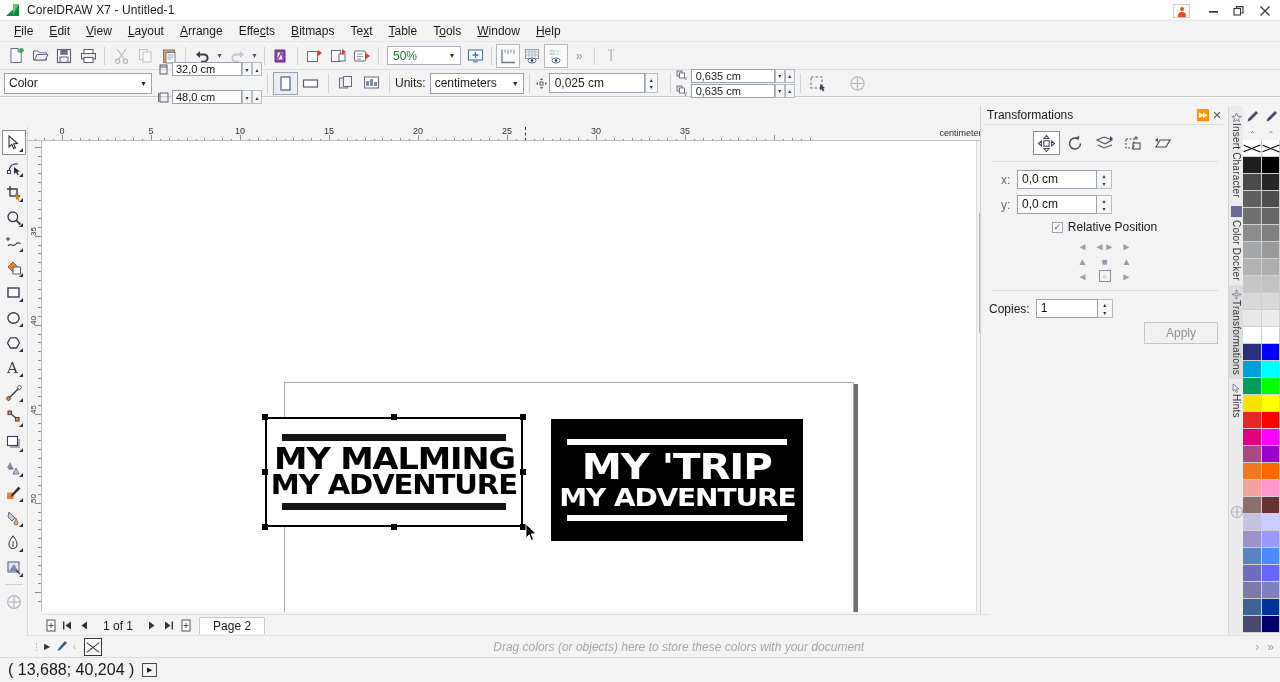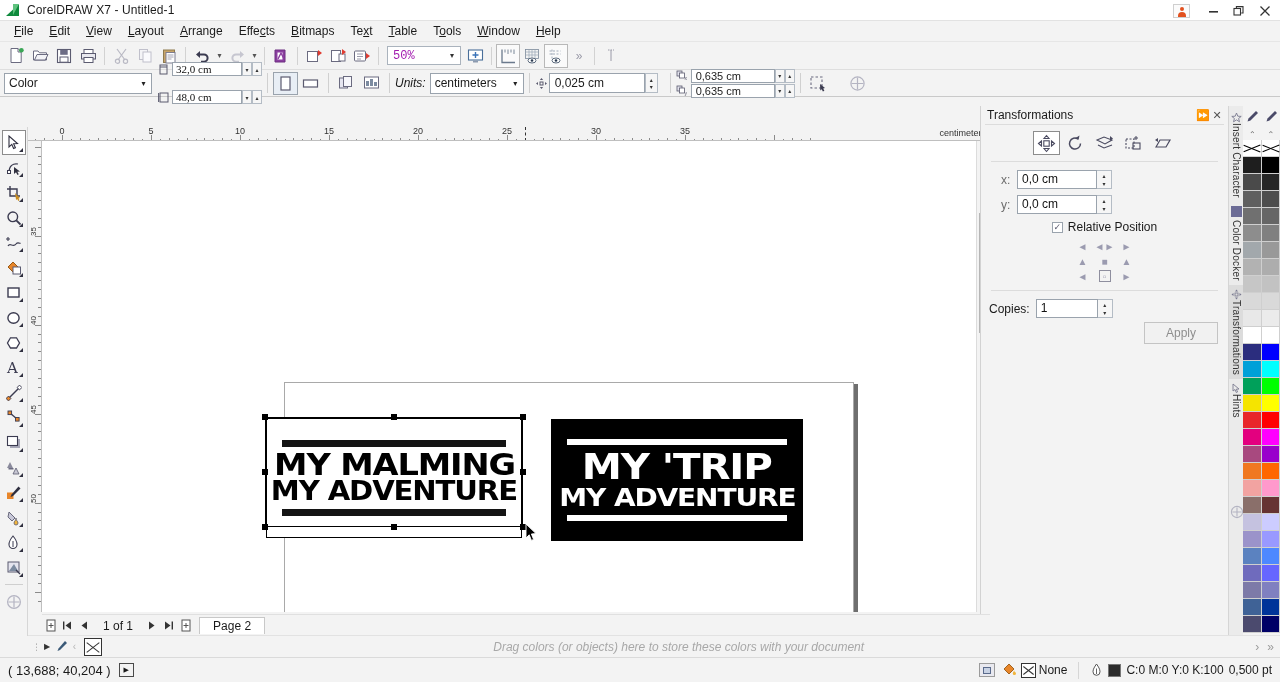--- a/index.html
+++ b/index.html
@@ -48,43 +48,43 @@
     padding-left: 4px; border-bottom: 1px solid #dedede;
   }
   .tb-btn { width: 24px; height: 24px; display: flex; align-items: center; justify-content: center; cursor: default; border: 1px solid transparent; }
   .tb-sep { width: 1px; height: 18px; background: #d2d2d2; margin: 0 4px; }
   .tb-split { width: 11px; height: 24px; display: flex; align-items: center; justify-content: center; font-size: 8px; color: #555; }
 
   .zoom-combo {
     width: 74px; height: 19px; background: #fff; border: 1px solid #aab3bd;
     display: flex; align-items: center; margin: 0 2px 0 4px; font-size: 12px;
   }
-  .zoom-combo .val { flex: 1; padding-left: 5px; color: #a21caf; font-family: Liberation Mono, monospace; }
+  .zoom-combo .val { flex: 1; padding-left: 5px; color: #15803d; }
   .zoom-combo .arr { width: 16px; text-align: center; font-size: 8px; color: #333; }
 
   
   .propbar { height: 27px; background: #f3f3f3; display: flex; align-items: center; padding-left: 4px; border-bottom: 1px solid #c9c9c9; }
   .pp-combo { height: 21px; background: #fff; border: 1px solid #9aa3ad; display: flex; align-items: center; font-size: 12px; }
   .pp-combo .val { flex: 1; padding: 0 4px; white-space: nowrap; overflow: hidden; }
   .pp-combo .arr { width: 15px; text-align: center; font-size: 8px; color: #222; border-left: 0; }
   .paper-combo { width: 148px; }
   .units-combo { width: 94px; }
-  .size-group { display: flex; flex-direction: column; gap: 14px; margin-left: 6px; font-family: Liberation Serif, serif; }
+  .size-group { display: flex; flex-direction: column; gap: 14px; margin-left: 6px; }
   .size-row { display: flex; align-items: center; height: 14px; }
   .size-ico { width: 14px; text-align: center; color: #5a5a6e; font-size: 11px; }
   .size-field {
     width: 70px; height: 14px; background: #fff; border: 1px solid #9aa3ad;
     font-size: 11px; padding-left: 3px; line-height: 12px; color: #111;
   }
   .spin { width: 20px; height: 14px; display: flex; }
   .spin .s { width: 10px; height: 14px; border: 1px solid #b4bcc5; background: #f6f6f6; font-size: 6px; color: #333; display: flex; align-items: center; justify-content: center; }
   .pp-sep { width: 1px; height: 20px; background: #d0d0d0; margin: 0 5px; }
   .pp-btn { width: 25px; height: 23px; display: flex; align-items: center; justify-content: center; border: 1px solid transparent; }
   .pp-btn.sel { border-color: #9aa3ad; background: #e8eef5; }
-  .pp-label { font-size: 12px; margin-right: 4px; font-style: italic; }
+  .pp-label { font-size: 12px; margin-right: 4px; }
   .nudge-field { width: 96px; height: 20px; background: #fff; border: 1px solid #9aa3ad; font-size: 12px; padding-left: 5px; line-height: 18px; }
   .dup-group { display: flex; flex-direction: column; gap: 1px; }
   .dup-row { display: flex; align-items: center; height: 14px; }
   .dup-ico { width: 15px; text-align: center; font-size: 10px; color: #5a5a6e; }
   .dup-field { width: 84px; height: 14px; background: #fff; border: 1px solid #9aa3ad; font-size: 11px; padding-left: 4px; line-height: 12px; }
 
   
   .tabbar { height: 18px; background: #f3f3f3; display: flex; align-items: flex-end; padding-left: 28px; }
   .doctab { height: 18px; padding: 0 12px; font-size: 12px; display: flex; align-items: center; color: #1b1b1b; cursor: default; }
   .doctab.active { background: #dce9f7; color: #14457c; }
@@ -231,21 +231,21 @@
   .noswatch { width: 18px; height: 18px; border: 1px solid #333; background: #fff; position: relative; margin-left: 4px; }
   .noswatch::before, .noswatch::after { content:""; position:absolute; left:0; top:50%; width:100%; height:1px; background:#333; }
   .noswatch::before { transform: rotate(38deg); }
   .noswatch::after { transform: rotate(-38deg); }
 
   
   .statusbar {
     position: absolute; left: 0; bottom: 0; right: 0; height: 25px;
     background: #f3f3f3; display: flex; align-items: center; border-top: 1px solid #dadada;
   }
-  .sb-coords { font-size: 13px; padding-left: 8px; }
+  .sb-coords { font-size: 16px; padding-left: 8px; }
   .sb-play { width: 15px; height: 14px; border: 1px solid #4a4a4a; display: flex; align-items: center; justify-content: center; font-size: 7px; margin-left: 8px; }
   .sb-spacer { flex: 1; }
   .sb-right { display: flex; align-items: center; gap: 7px; padding-right: 8px; font-size: 12px; }
   .sb-chipimg { width: 16px; height: 14px; border: 1px solid #9b9b9b; background: #e9e9ef; display:flex; align-items:center; justify-content:center; }
   .inner-sq { width: 8px; height: 7px; border: 1px solid #5a6b8c; background: #c8d2e4; }
   .fill-swatch { width: 13px; height: 13px; background: #2b2b2b; border: 1px solid #777; }
   .sb-div { width: 1px; height: 17px; background: #d6d6d6; margin: 0 4px; }
 
   svg { display: block; }
 </style>
@@ -873,21 +873,21 @@
         <div class="vlab" style="top: 352.6px;">50</div>
       </div>
   </div>
 
   <div class="canvas-wrap">
 
     <div class="page-shadow" style="left:245px; top:243px; width:570px; height:6px;"></div>
     <div class="page-shadow" style="left:810px; top:243px; width:6px; height:240px;"></div>
     <div class="page-rect" style="left:242px; top:241px; width:570px; height:480px;"></div>
 
-    <div class="logo" style="left:224px; top:277px; width:256px; height:120px;">
+    <div class="logo" style="left:224px; top:277px; width:256px; height:108px;">
       <div class="logo-card logo-light">
         <div class="bar" style="height:7px;background:#141414;margin-bottom:4px;"></div>
         <div class="stencil-line dark-text" style="font-size:30px;">MY MALMING</div>
         <div class="stencil-line dark-text" style="font-size:26px;margin-top:1px;">MY ADVENTURE</div>
         <div class="bar" style="height:7px;background:#141414;margin-top:5px;"></div>
       </div>
     </div>
 
     <div class="sel-box" style="left:223px; top:276px; width:258px; height:110px;"></div>
     <div class="sel-handle" style="left:220px;top:273px;"></div>
@@ -1202,38 +1202,15 @@
     <div class="drag-right">
       <span>›</span>
       <span>»</span>
     </div>
   </div>
 
   <div class="statusbar">
     <div class="sb-coords">( 13,688; 40,204 )</div>
     <div class="sb-play">▶</div>
     <div class="sb-spacer"></div>
-    <div class="sb-right">
-      <div class="sb-chipimg">
-          <div class="inner-sq"></div>
-        </div>
-      <div style="display:flex;align-items:center;gap:3px">
-        <svg width="15" height="14" viewBox="0 0 15 14">
-            <path d="M2 6 L7 1 L12 6 L7 11 Z" fill="#e8862a" stroke="#9a5a14" stroke-width=".9"></path>
-            <path d="M12 7 c0 2 2 2 2 3.5 a1.6 1.6 0 0 1 -3.2 0 c0 -1.5 1.2 -1.5 1.2 -3.5 Z" fill="#f0b43c"></path>
-          </svg>
-        <div class="noswatch" style="width:15px;height:15px;margin-left:1px"></div>
-        <span>None</span>
-      </div>
-      <div class="sb-div"></div>
-      <div style="display:flex;align-items:center;gap:5px">
-        <svg width="13" height="15" viewBox="0 0 13 15">
-            <path d="M6.5 1 C4.5 4 3 6 3 8.8 a3.5 3.5 0 0 0 7 0 C10 6 8.5 4 6.5 1 Z" fill="#fff" stroke="#555" stroke-width="1"></path>
-            <path d="M6.5 5.5 v5.5" stroke="#555" stroke-width=".9"></path>
-          </svg>
-        <div class="fill-swatch"></div>
-        <span>C:0 M:0 Y:0 K:100</span>
-        <span>0,500 pt</span>
-      </div>
-    </div>
   </div>
 
 </div>
 
 </body></html>

